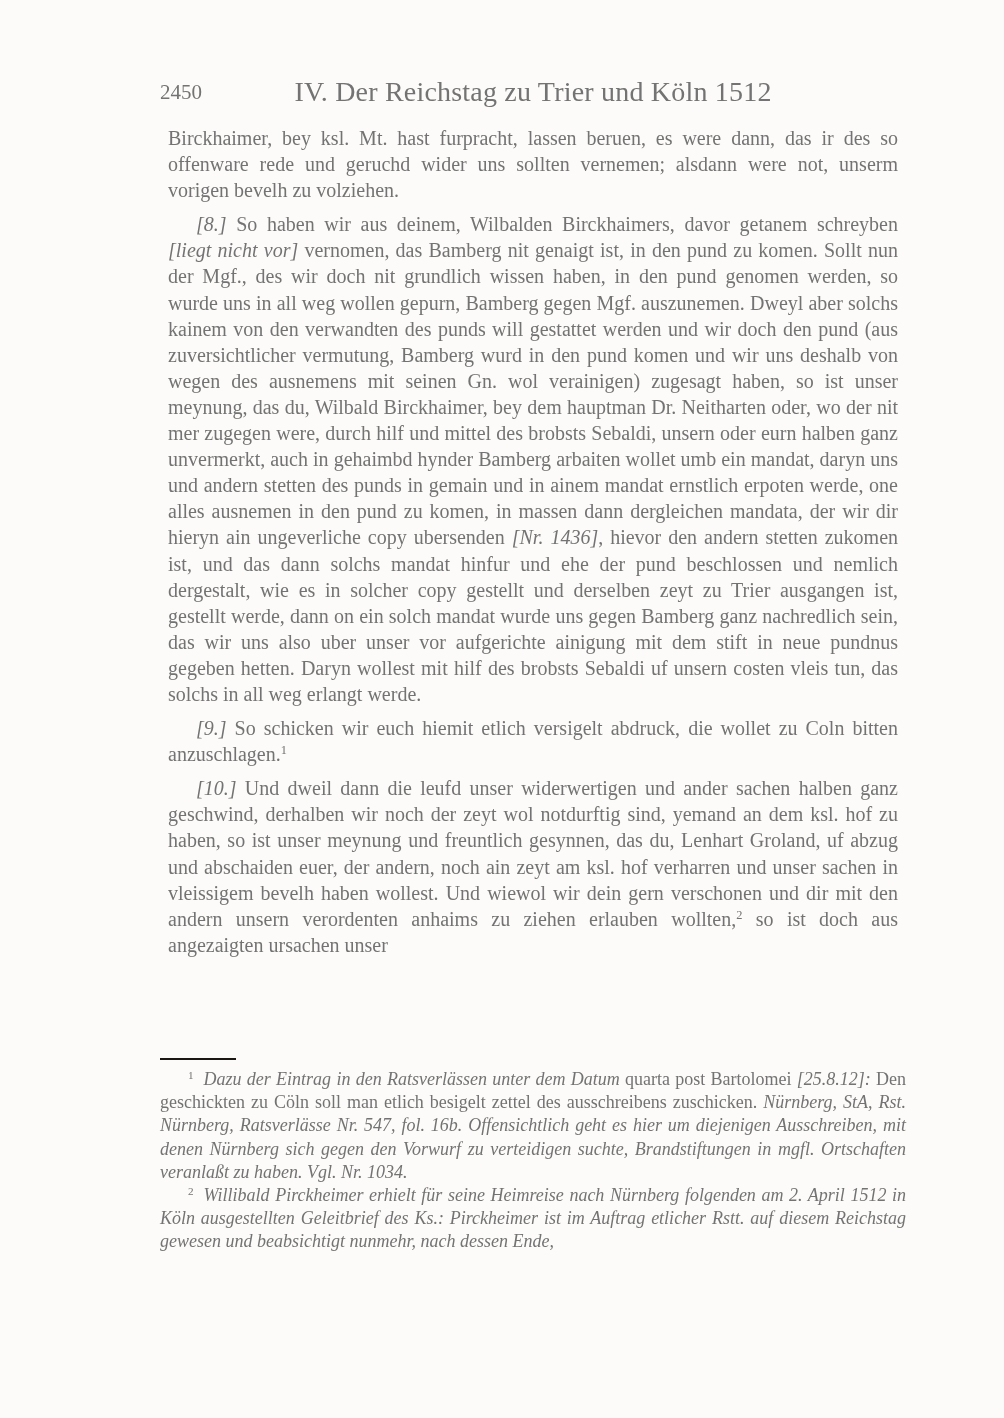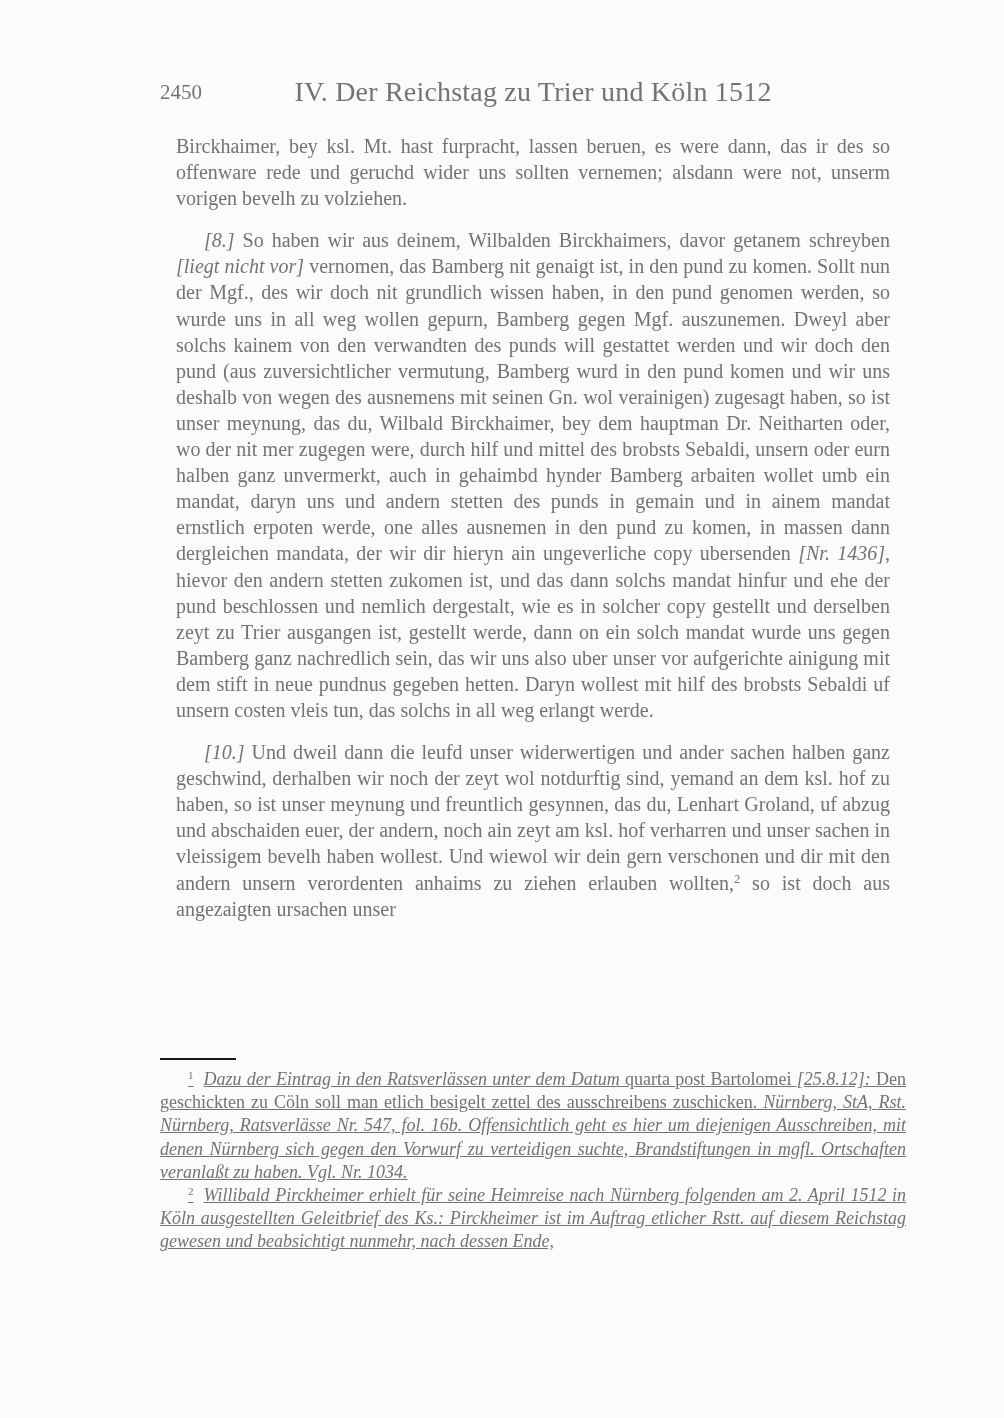--- a/index.html
+++ b/index.html
@@ -46,40 +46,39 @@
     top: 117px;
     left: 160px;
     width: 746px;
     max-height: 930px;
     font-size: 20px;
     line-height: 26.1px;
     text-align: justify;
     overflow: hidden;
   }
   .body-text p {
-    margin: 16px;
+    margin: 8px;
     padding: 0;
   }
   .body-text p.indent {
     text-indent: 28px;
   }
   .it { font-style: italic; }
   sup.fnref {
     font-size: 0.62em;
     line-height: 0;
     vertical-align: baseline;
     position: relative;
     top: -0.55em;
   }
   .footnote-block {
     position: absolute;
     top: 1058px;
     left: 160px;
     width: 746px;
-    text-decoration: underline;
   }
   .footnote-rule {
     width: 76px;
     height: 0;
     border-top: 2px solid #1a1713;
     margin: 0 0 8px 0;
   }
   .footnotes {
     font-size: 18px;
     line-height: 23.2px;
@@ -100,20 +99,21 @@
 <div class="page">
 
   <div class="running-head">
     <span class="page-number">2450</span>
     <span class="running-title">IV. Der Reichstag zu Trier und Köln 1512</span>
   </div>
 
   <div class="body-text">
       <p><span>Birckhaimer, bey ksl. Mt. hast furpracht, lassen beruen, es were dann, das ir des so offenware rede und geruchd wider uns sollten vernemen; alsdann were not, unserm vorigen bevelh zu volziehen.</span></p>
       <p class="indent"><span class="it">[8.] </span><span>So haben wir aus deinem, Wilbalden Birckhaimers, davor getanem schreyben </span><span class="it">[liegt nicht vor] </span><span>vernomen, das Bamberg nit genaigt ist, in den pund zu komen. Sollt nun der Mgf., des wir doch nit grundlich wissen haben, in den pund genomen werden, so wurde uns in all weg wollen gepurn, Bamberg gegen Mgf. auszunemen. Dweyl aber solchs kainem von den verwandten des punds will gestattet werden und wir doch den pund (aus zuversichtlicher vermutung, Bamberg wurd in den pund komen und wir uns deshalb von wegen des ausnemens mit seinen Gn. wol verainigen) zugesagt haben, so ist unser meynung, das du, Wilbald Birckhaimer, bey dem hauptman Dr. Neitharten oder, wo der nit mer zugegen were, durch hilf und mittel des brobsts Sebaldi, unsern oder eurn halben ganz unvermerkt, auch in gehaimbd hynder Bamberg arbaiten wollet umb ein mandat, daryn uns und andern stetten des punds in gemain und in ainem mandat ernstlich erpoten werde, one alles ausnemen in den pund zu komen, in massen dann dergleichen mandata, der wir dir hieryn ain ungeverliche copy ubersenden </span><span class="it">[Nr. 1436]</span><span>, hievor den andern stetten zukomen ist, und das dann solchs mandat hinfur und ehe der pund beschlossen und nemlich dergestalt, wie es in solcher copy gestellt und derselben zeyt zu Trier ausgangen ist, gestellt werde, dann on ein solch mandat wurde uns gegen Bamberg ganz nachredlich sein, das wir uns also uber unser vor aufgerichte ainigung mit dem stift in neue pundnus gegeben hetten. Daryn wollest mit hilf des brobsts Sebaldi uf unsern costen vleis tun, das solchs in all weg erlangt werde.</span></p>
+      <p class="indent"><span class="it">[9.] </span><span>So schicken wir euch hiemit etlich versigelt abdruck, die wollet zu Coln bitten anzuschlagen.</span><sup class="fnref">1</sup></p>
       <p class="indent"><span class="it">[10.] </span><span>Und dweil dann die leufd unser widerwertigen und ander sachen halben ganz geschwind, derhalben wir noch der zeyt wol notdurftig sind, yemand an dem ksl. hof zu haben, so ist unser meynung und freuntlich gesynnen, das du, Lenhart Groland, uf abzug und abschaiden euer, der andern, noch ain zeyt am ksl. hof verharren und unser sachen in vleissigem bevelh haben wollest. Und wiewol wir dein gern verschonen und dir mit den andern unsern verordenten anhaims zu ziehen erlauben wollten,</span><sup class="fnref">2</sup><span> so ist doch aus angezaigten ursachen unser</span></p>
     </div>
 
   <div class="footnote-block">
     <div class="footnote-rule"></div>
     <div class="footnotes">
         <p><sup class="fnref">1</sup><span class="it">Dazu der Eintrag in den Ratsverlässen unter dem Datum </span><span>quarta post Bartolomei </span><span class="it">[25.8.12]: </span><span>Den geschickten zu Cöln soll man etlich besigelt zettel des ausschreibens zuschicken. </span><span class="it">Nürnberg, StA, Rst. Nürnberg, Ratsverlässe Nr. 547, fol. 16b. Offensichtlich geht es hier um diejenigen Ausschreiben, mit denen Nürnberg sich gegen den Vorwurf zu verteidigen suchte, Brandstiftungen in mgfl. Ortschaften veranlaßt zu haben. Vgl. Nr. 1034.</span></p>
         <p><sup class="fnref">2</sup><span class="it">Willibald Pirckheimer erhielt für seine Heimreise nach Nürnberg folgenden am 2. April 1512 in Köln ausgestellten Geleitbrief des Ks.: Pirckheimer ist im Auftrag etlicher Rstt. auf diesem Reichstag gewesen und beabsichtigt nunmehr, nach dessen Ende,</span></p>
       </div>
   </div>

